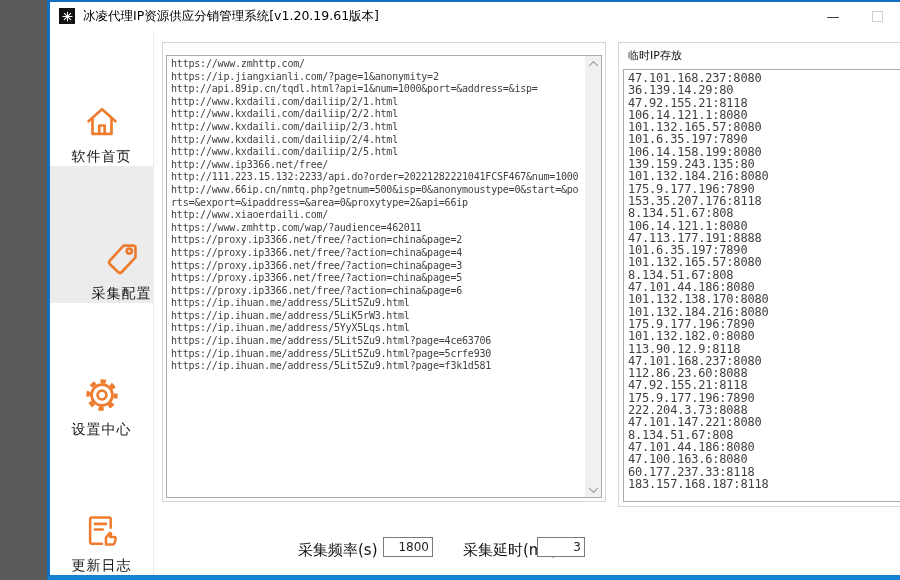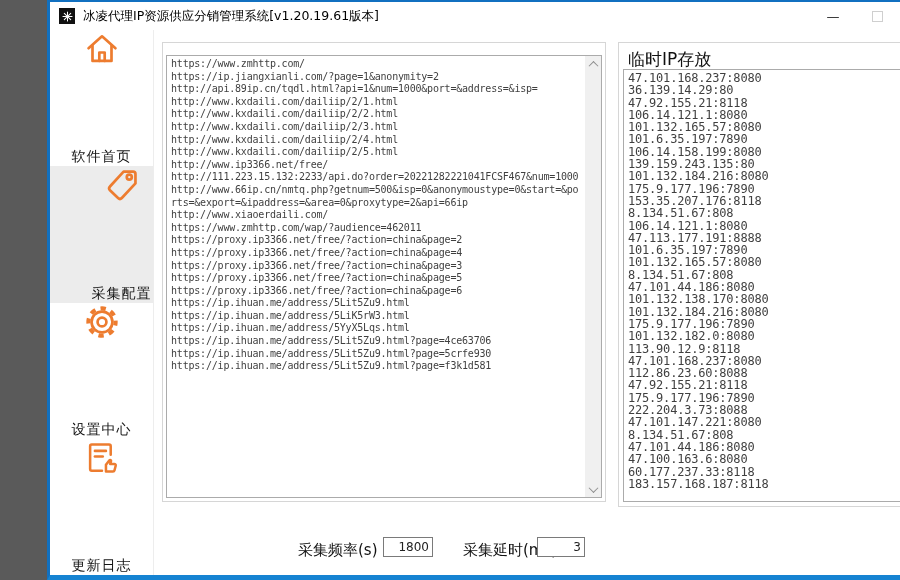--- a/index.html
+++ b/index.html
@@ -8,42 +8,42 @@
   
   .titlebar{position:absolute;left:0;top:0;width:100%;height:28px;background:#fff;display:flex;align-items:center;}
   .app-icon{width:16px;height:16px;background:#111;margin-left:9px;display:flex;align-items:center;justify-content:center;flex:0 0 auto;}
   .app-icon svg{display:block;}
   .title-text{margin-left:8px;font-size:12.5px;color:#000;white-space:nowrap;}
   .win-controls{margin-left:auto;display:flex;height:100%;}
   .win-btn{width:44px;height:100%;display:flex;align-items:center;justify-content:center;font-size:13px;color:#222;cursor:default;}
   .win-btn.max span{display:block;width:9px;height:9px;border:1px solid #cfcfcf;}
   
   .sidebar{position:absolute;left:0;top:28px;width:103px;bottom:0;background:#fff;border-right:1px solid #ededed;display:flex;flex-direction:column;}
-  .side-item{flex:1;display:flex;flex-direction:column;align-items:center;justify-content:space-between;gap:7px;cursor:pointer;}
+  .side-item{flex:1;display:flex;flex-direction:column;align-items:center;justify-content:flex-end;gap:7px;cursor:pointer;}
   .side-item.selected{background:#ececec;padding-left:40px;}
   .side-item .lbl{font-size:14px;color:#141414;letter-spacing:1px;}
   .side-item svg{display:block;}
   
   .groupbox{position:absolute;left:112px;top:40px;width:444px;height:460px;border:1px solid #d6d6d6;box-sizing:border-box;background:#fff;}
   .groupbox .legend{position:absolute;top:-9px;left:9px;background:#fff;padding:0 4px;font-size:13px;color:#1c1c1c;}
   .url-box{position:absolute;left:3px;top:12px;right:3px;bottom:3px;border:1px solid #ababab;background:#fff;overflow:hidden;}
   .url-text{position:absolute;left:0;top:0;right:16px;bottom:0;padding:2px 1px 2px 4px;
     font-family:"DejaVu Sans Mono",monospace;font-size:10px;letter-spacing:-0.2px;line-height:12.6px;color:#3f3f3f;
     white-space:pre-wrap;word-break:break-all;overflow:hidden;}
   
   .vscroll{position:absolute;right:0;top:0;bottom:0;width:16px;background:#f0f0f0;}
   .sb-btn{position:absolute;left:0;width:16px;height:16px;display:flex;align-items:center;justify-content:center;}
   .sb-btn.up{top:0;} .sb-btn.down{bottom:0;}
   .chev{width:6px;height:6px;border-left:1.6px solid #8f8f8f;border-bottom:1.6px solid #8f8f8f;}
   .chev.up{transform:rotate(135deg) translate(1px,-1px);}
   .chev.down{transform:rotate(-45deg) translate(1px,-1px);}
   .sb-thumb{position:absolute;left:1px;width:14px;background:#cdcdcd;}
   
   .right-panel{position:absolute;left:568px;top:40px;width:310px;height:465px;border:1px solid #d6d6d6;box-sizing:border-box;background:#fff;}
-  .right-title{position:absolute;left:9px;top:5px;font-size:17px;color:#111;}
+  .right-title{position:absolute;left:9px;top:5px;font-size:11px;color:#111;}
   .ip-box{position:absolute;left:4px;top:26px;right:4px;bottom:4px;border:1px solid #ababab;background:#fff;overflow:hidden;}
   .ip-text{position:absolute;left:0;top:0;right:17px;bottom:0;padding:2px 1px 2px 4px;
     font-family:"DejaVu Sans Mono",monospace;font-size:12px;letter-spacing:-0.2px;line-height:12.3px;color:#3f3f3f;
     white-space:pre;overflow:hidden;}
   
   .footer{position:absolute;left:103px;right:0;bottom:12px;height:28px;}
   .f-label{position:absolute;font-size:15px;color:#111;top:6px;}
   .f-input{position:absolute;top:2px;height:18px;border:1px solid #7a7a7a;font-family:"DejaVu Sans",sans-serif;font-size:12px;padding:0 3px;color:#222;box-sizing:content-box;text-align:right;}
   #freq-label{left:145px;} #freq-input{left:230px;width:42px;}
   #delay-label{left:310px;} #delay-input{left:384px;width:40px;}

